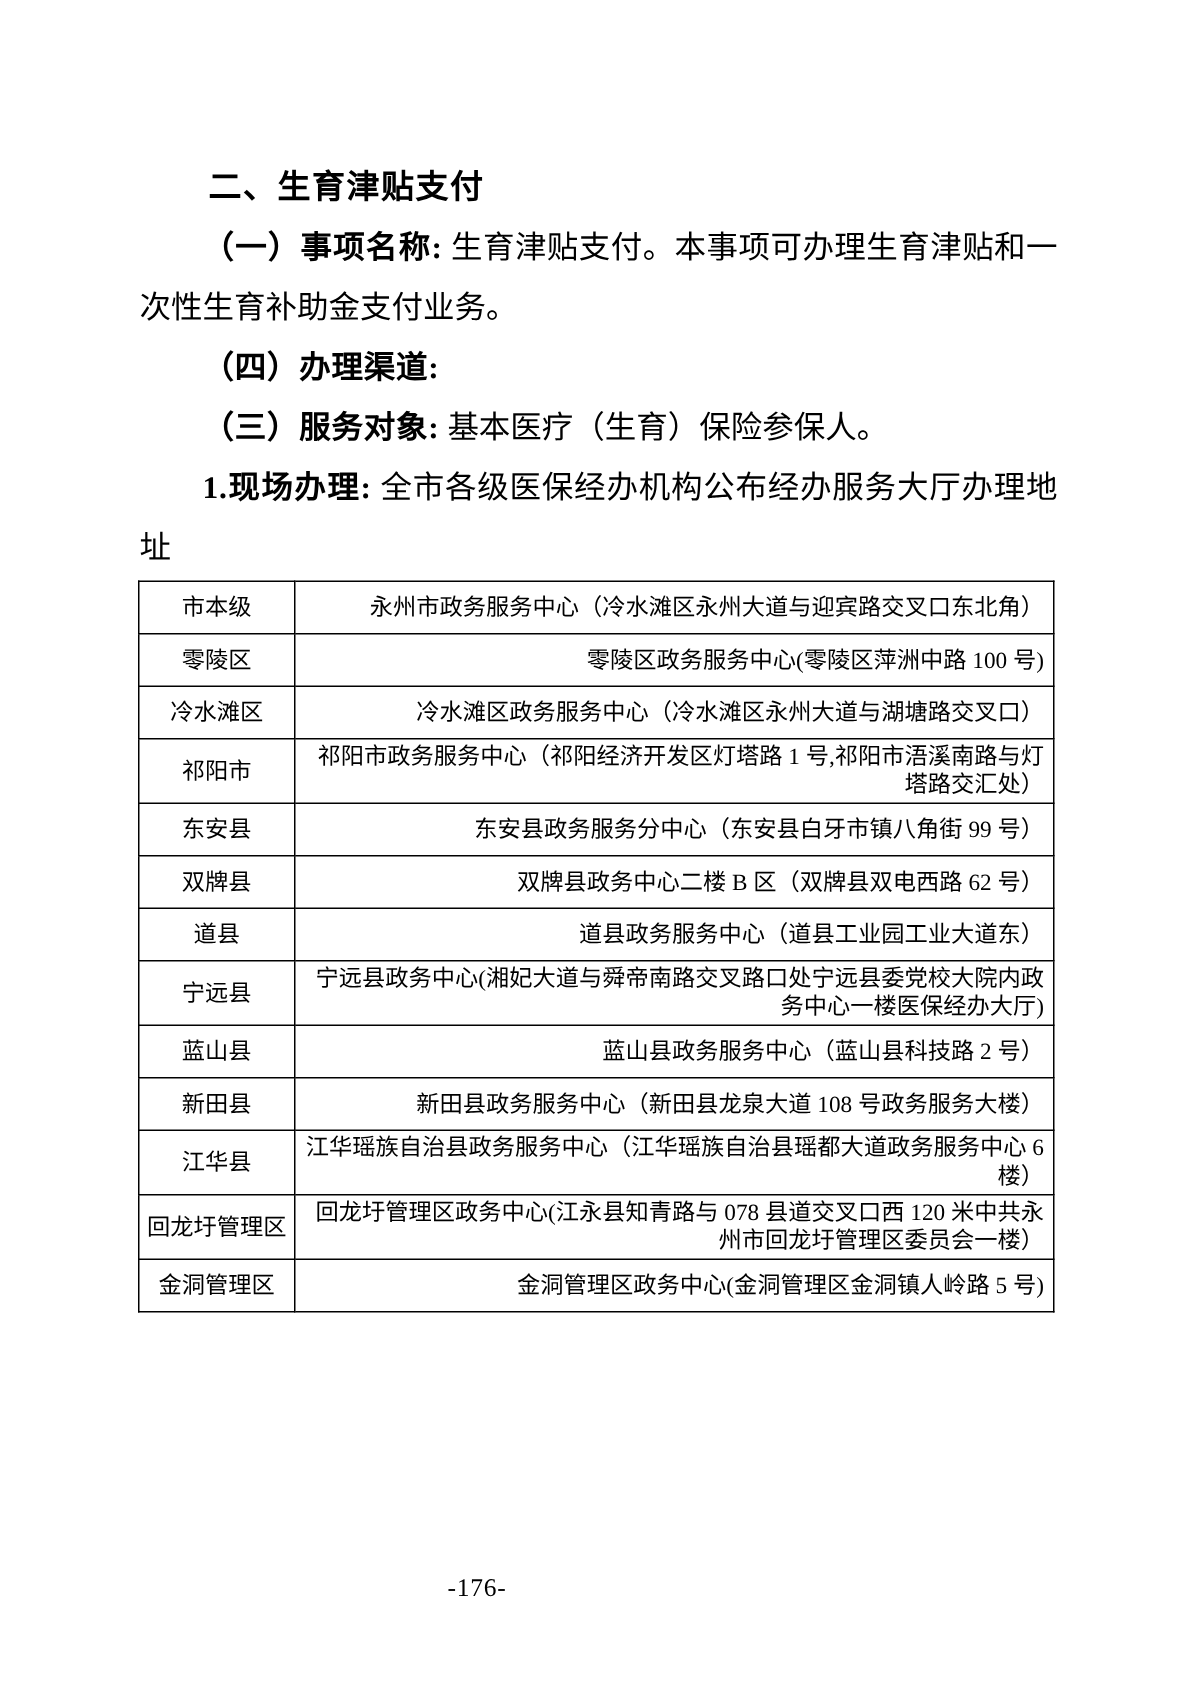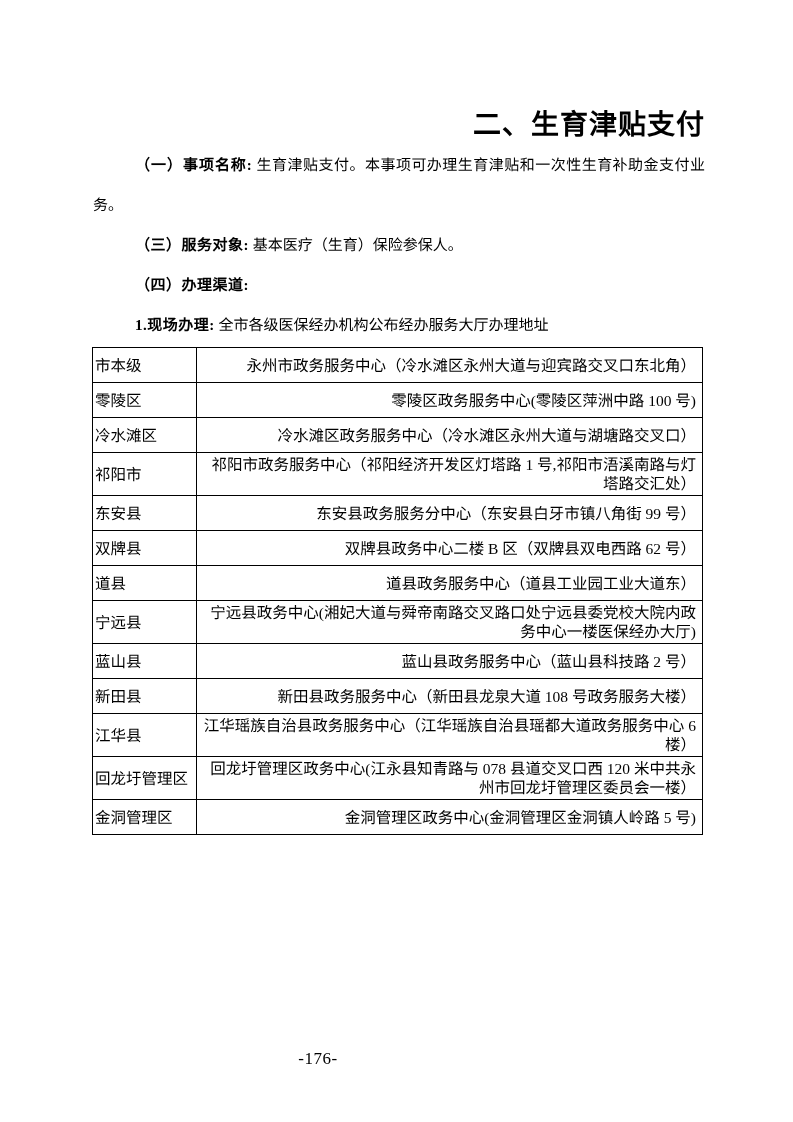--- a/index.html
+++ b/index.html
@@ -16,28 +16,27 @@
     overflow:hidden;
   }
   .content {
     position:absolute;
     left:93px; top:104px;
     width:612px;
   }
   .sec-title {
     font-family:"Liberation Sans","DejaVu Sans",sans-serif;
     font-weight:700;
-    font-size:28px;
+    font-size:22px;
     line-height:41px;
     text-indent:46px;
     letter-spacing:1px;
-    text-align:right;
   }
   .para {
-    font-size:15px;
+    font-size:21px;
     line-height:40px;
     text-indent:42px;
     text-align:justify;
   }
   .para .lbl {
     font-weight:700;
     letter-spacing:0.5px;
   }
   .body-table {
     border-collapse:collapse;
@@ -49,20 +48,21 @@
     line-height:19px;
   }
   .body-table tr { height:35px; }
   .body-table td {
     border:1px solid #000000;
     padding:2px 6px;
     vertical-align:middle;
   }
   .body-table td.c1 {
     width:104px;
+    text-align:center;
     padding:2px 2px;
   }
   .body-table td.c2 { text-align:right; }
   .page-number {
     position:absolute;
     top:1049px; left:0;
     width:636px;
     text-align:center;
     font-size:17px;
     letter-spacing:0.5px;
@@ -76,27 +76,27 @@
 
     <h1 class="sec-title">二、生育津贴支付</h1>
 
     <p class="para">
       <b class="lbl">（一）事项名称:</b>
       <span>生育津贴支付。本事项可办理生育津贴和一次性生育补助金支付业务。</span>
     </p>
 
 
     <p class="para">
-      <b class="lbl">（三）服务对象:</b>
-      <span>基本医疗（生育）保险参保人。</span>
+      <b class="lbl">（四）办理渠道:</b>
+      <span></span>
     </p>
 
     <p class="para">
-      <b class="lbl">（四）办理渠道:</b>
-      <span></span>
+      <b class="lbl">（三）服务对象:</b>
+      <span>基本医疗（生育）保险参保人。</span>
     </p>
 
     <p class="para">
       <b class="lbl">1.现场办理:</b>
       <span>全市各级医保经办机构公布经办服务大厅办理地址</span>
     </p>
 
     <table class="body-table">
       <tbody>
         <tr>

